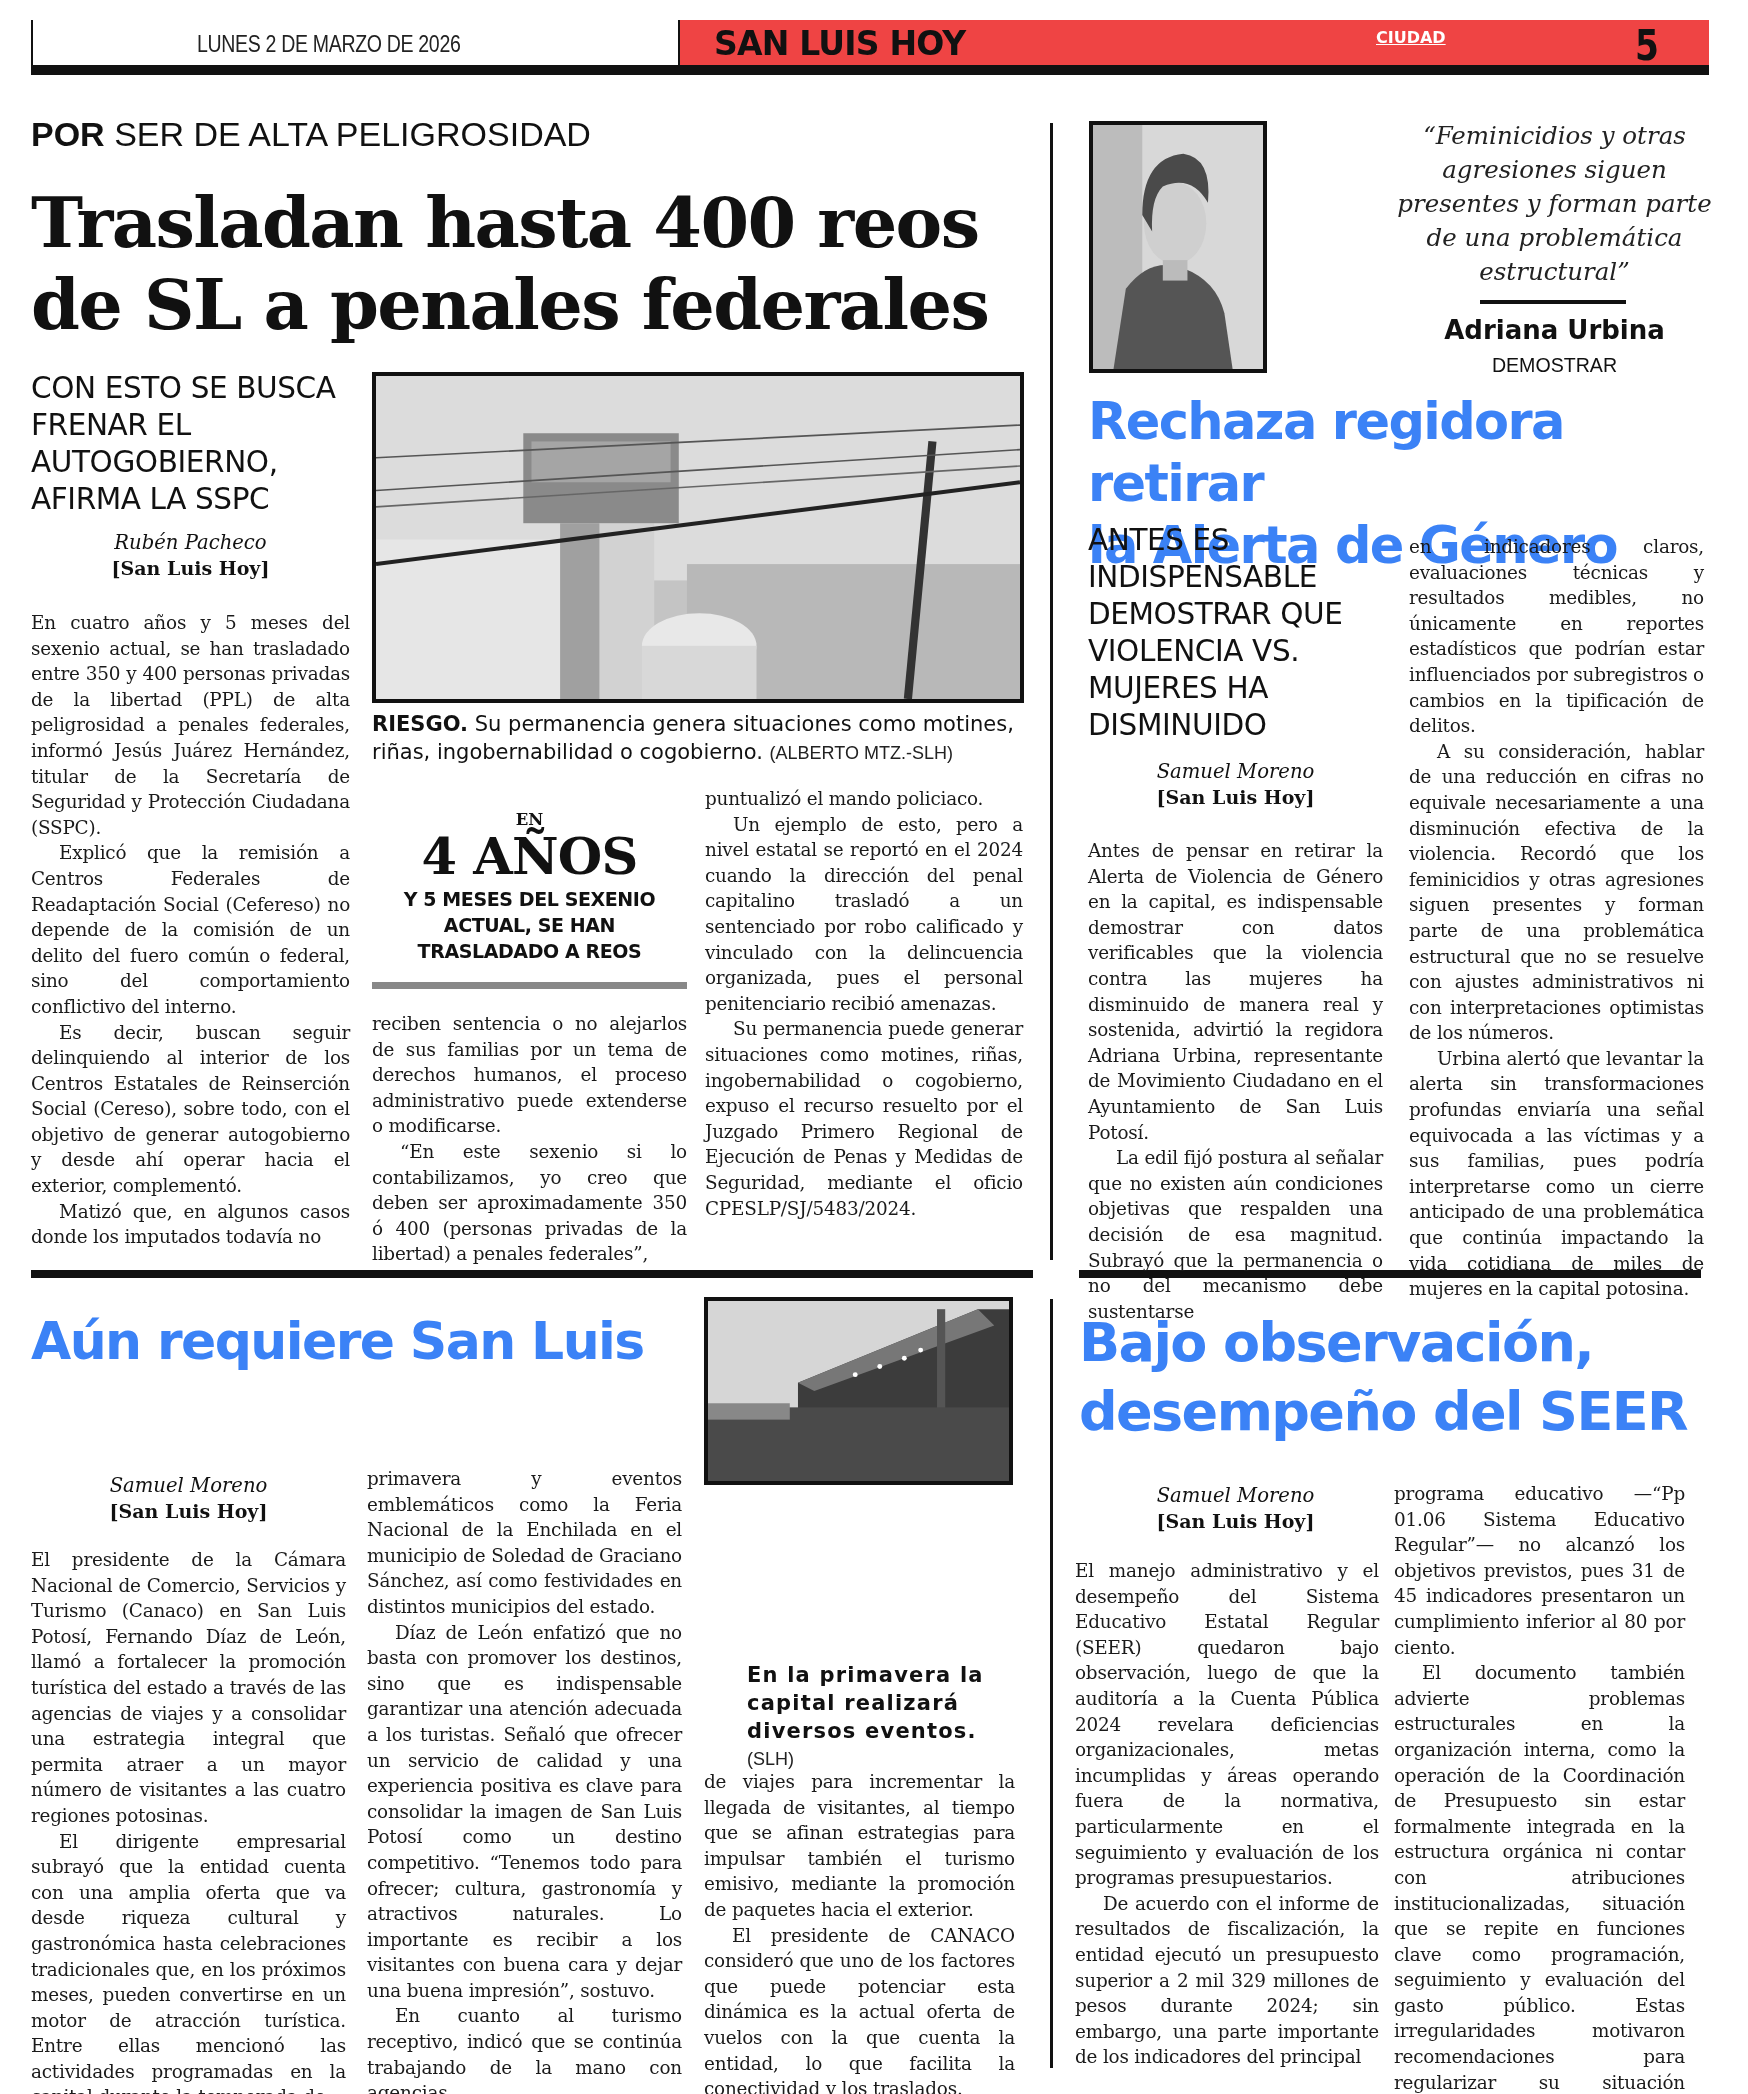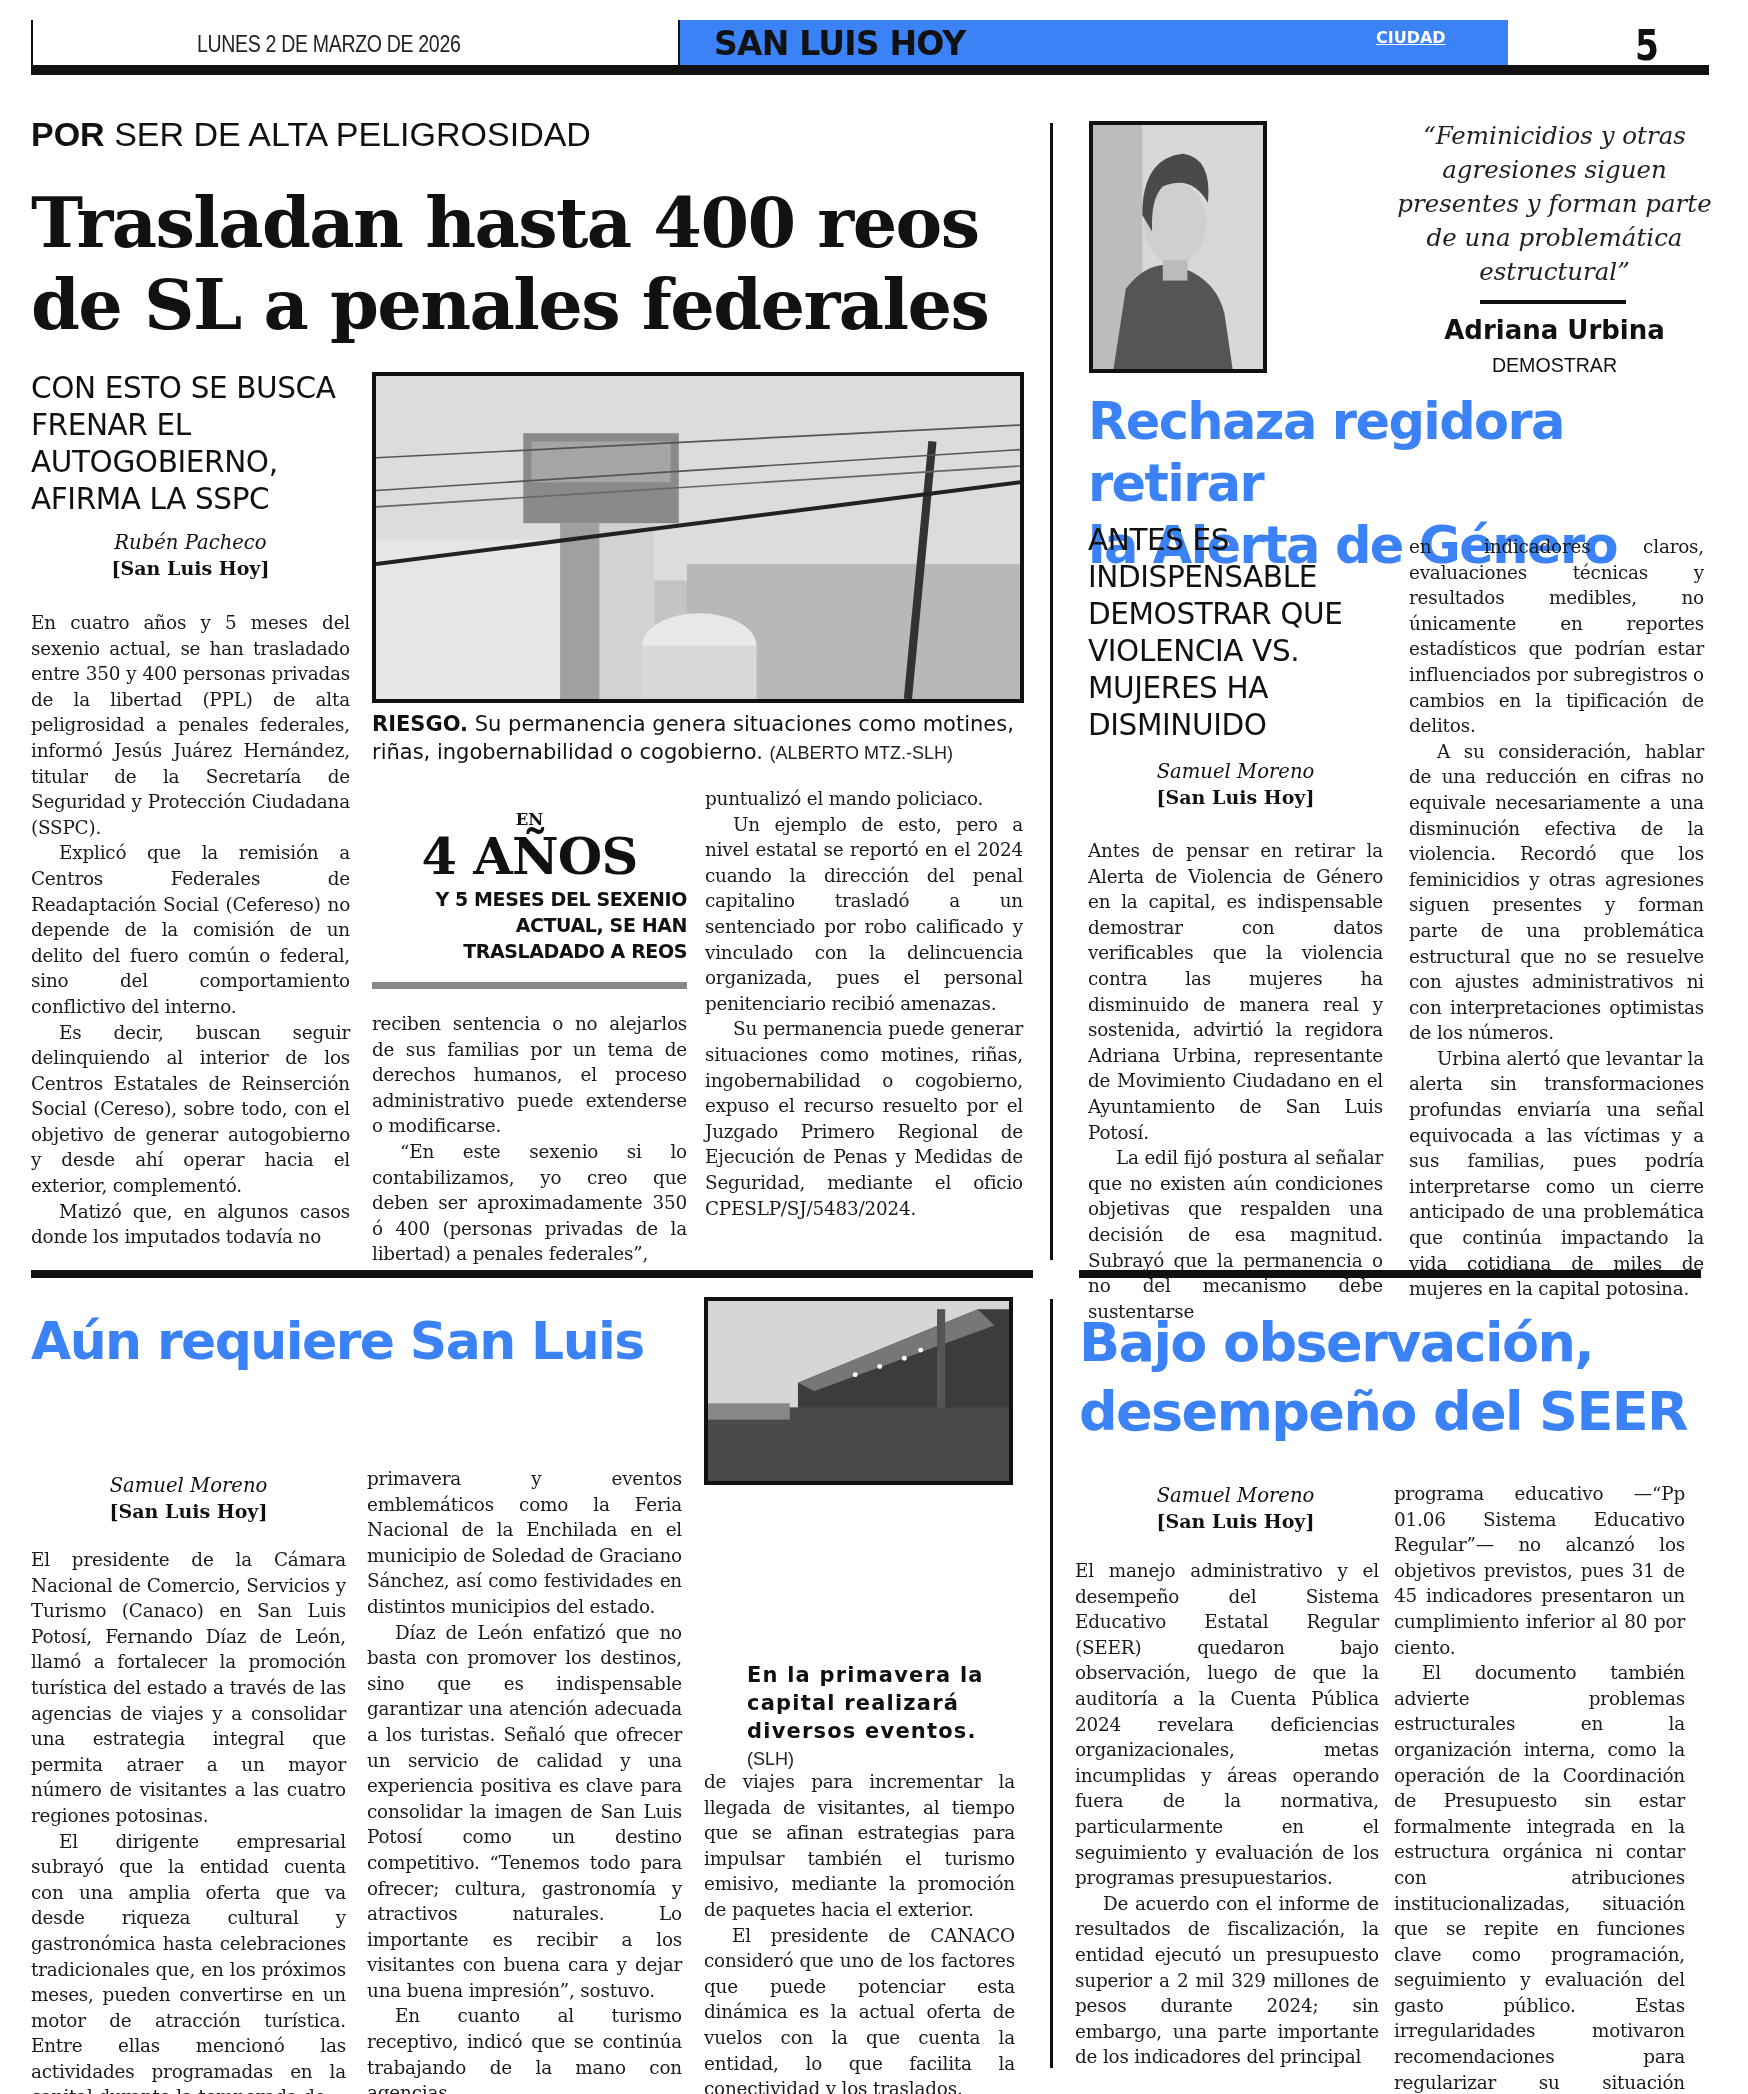--- a/index.html
+++ b/index.html
@@ -3,21 +3,21 @@
 <meta charset="utf-8">
 <style>
   * { box-sizing: border-box; margin: 0; padding: 0; }
   html, body { width: 1749px; height: 2095px; background: #ffffff; overflow: hidden; }
   body { position: relative; color: #111; font-family: "DejaVu Serif", serif; }
 
   .abs { position: absolute; }
 
   
   #masthead-left { left: 31px; top: 19.6px; width: 742px; height: 47px; border-left: 2.5px solid #111; }
-  #masthead-right { left: 678px; top: 19.6px; width: 830px; height: 47px; background: #3b82f6; border-left: 2.5px solid #111; }
+  #masthead-right { left: 678px; top: 19.6px; width: 1031px; height: 47px; background: #ef4444; border-left: 2.5px solid #111; }
   #masthead-bar { left: 31px; top: 65px; width: 1678px; height: 9.8px; background: #111; }
   .date { position:absolute; left: 164px; top: 11.5px; font-family: "Liberation Sans", sans-serif; font-size: 23px; letter-spacing: -0.4px; color:#222; transform: scaleX(0.85); transform-origin: left; }
   .paper-name { position:absolute; left: 34px; top: 4.9px; font-family: "DejaVu Sans", sans-serif; font-weight: 900; font-size: 33px; letter-spacing: -0.8px; color:#111; }
   .section-name { position:absolute; left: 696px; top: 8.2px; font-family: "DejaVu Sans", sans-serif; font-weight: bold; font-size: 16px; color:#fff;text-decoration:underline; }
   .page-num { position:absolute; left: 952px; top: 0px; font-family: "DejaVu Sans", sans-serif; font-weight: 900; font-size: 43px; color:#111; transform: scaleX(0.8); }
 
   
   .kicker { font-family: "Liberation Sans", sans-serif; font-size: 34px; color:#111; }
   .kicker b { font-weight: 900; }
   .slab { font-family: "DejaVu Serif", serif; font-weight: 900; font-size: 70px; line-height: 82px; letter-spacing: -1.6px; }
@@ -36,21 +36,21 @@
   .caption { font-family: "DejaVu Sans", sans-serif; font-size: 21px; line-height: 28px; color:#111; }
   .caption b { font-weight: 900; }
   .credit { font-family: "Liberation Sans", sans-serif; font-size: 18px; font-weight: normal; color:#222; }
 
   .pull-quote { font-family: "DejaVu Serif", serif; font-style: italic; font-size: 24.5px; line-height: 34px; text-align: center; color:#222; }
   .quote-name { font-family: "DejaVu Sans", sans-serif; font-weight: bold; font-size: 26px; text-align:center; }
   .quote-role { font-family: "Liberation Sans", sans-serif; font-size: 19.6px; text-align:center; }
 
   .fact-en { font-family: "DejaVu Serif", serif; font-weight: 900; font-size: 16.4px; text-align:center; }
   .fact-big { font-family: "DejaVu Serif", serif; font-weight: 900; font-size: 51px; line-height: 54px; text-align:center; letter-spacing: -0.8px; }
-  .fact-small { font-family: "DejaVu Sans", sans-serif; font-weight: bold; font-size: 19px; line-height: 26px; text-align:right; letter-spacing: -0.4px; }
+  .fact-small { font-family: "DejaVu Sans", sans-serif; font-weight: bold; font-size: 19px; line-height: 26px; text-align:center; letter-spacing: -0.4px; }
 </style>
 </head>
 <body>
 
 <div class="abs" id="masthead-left">
   <span class="date">LUNES 2 DE MARZO DE 2026</span>
 </div>
 <div class="abs" id="masthead-right">
   <span class="paper-name">SAN LUIS HOY</span>
   <span class="section-name">CIUDAD</span>

